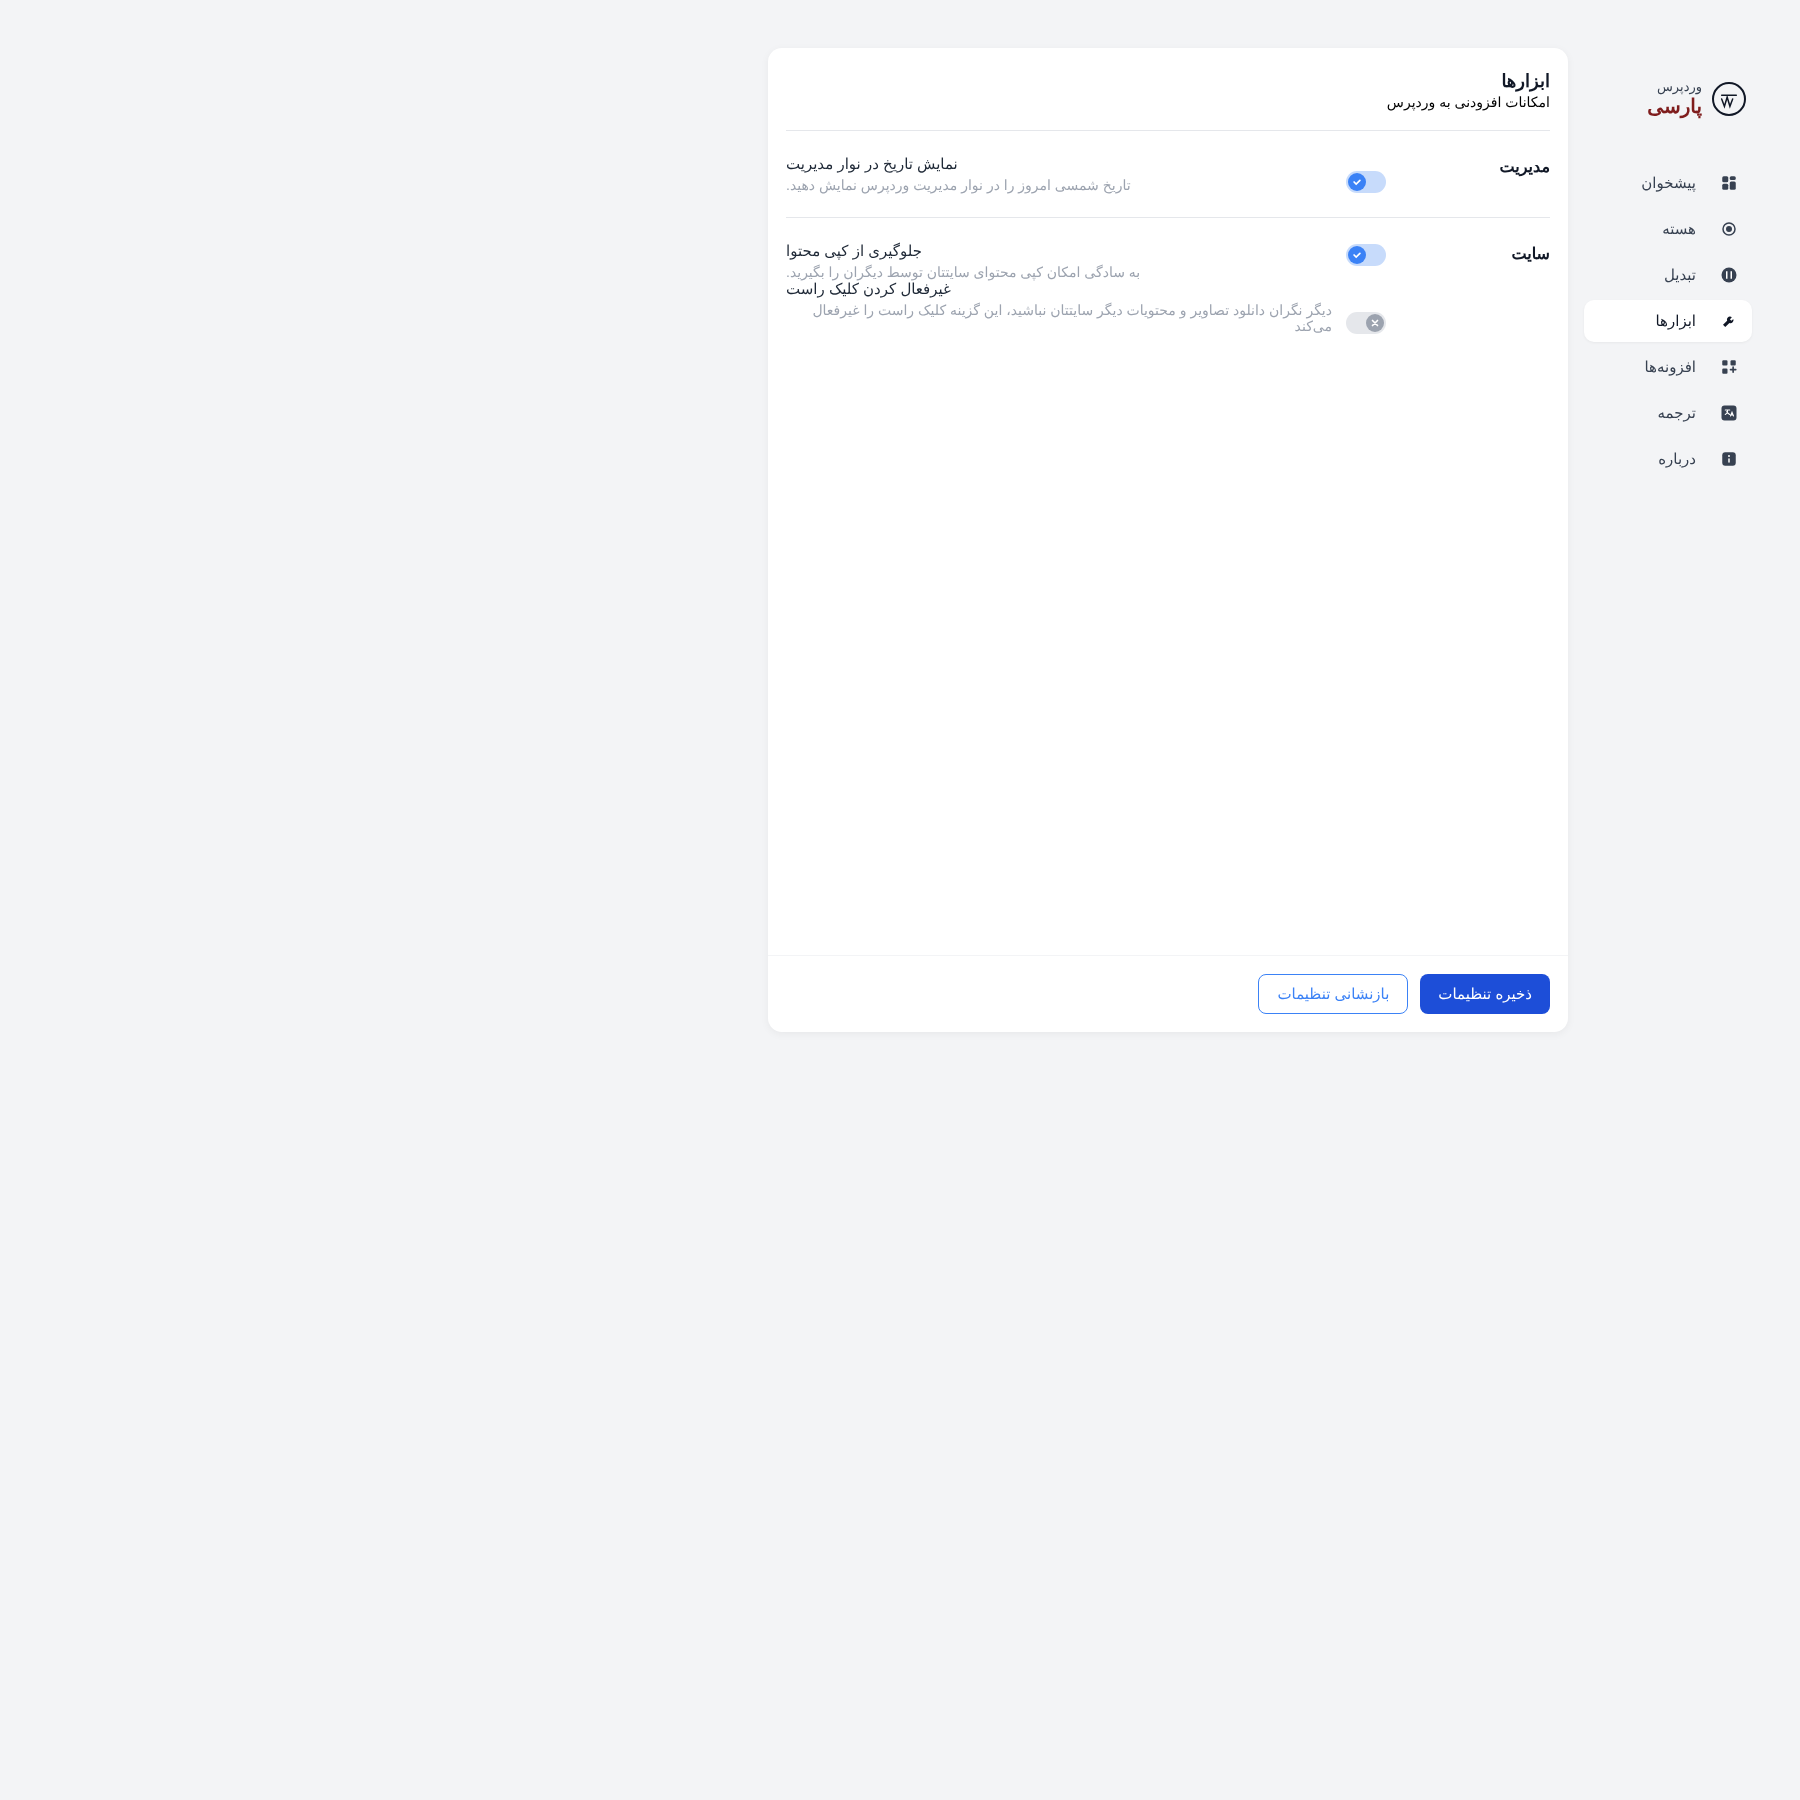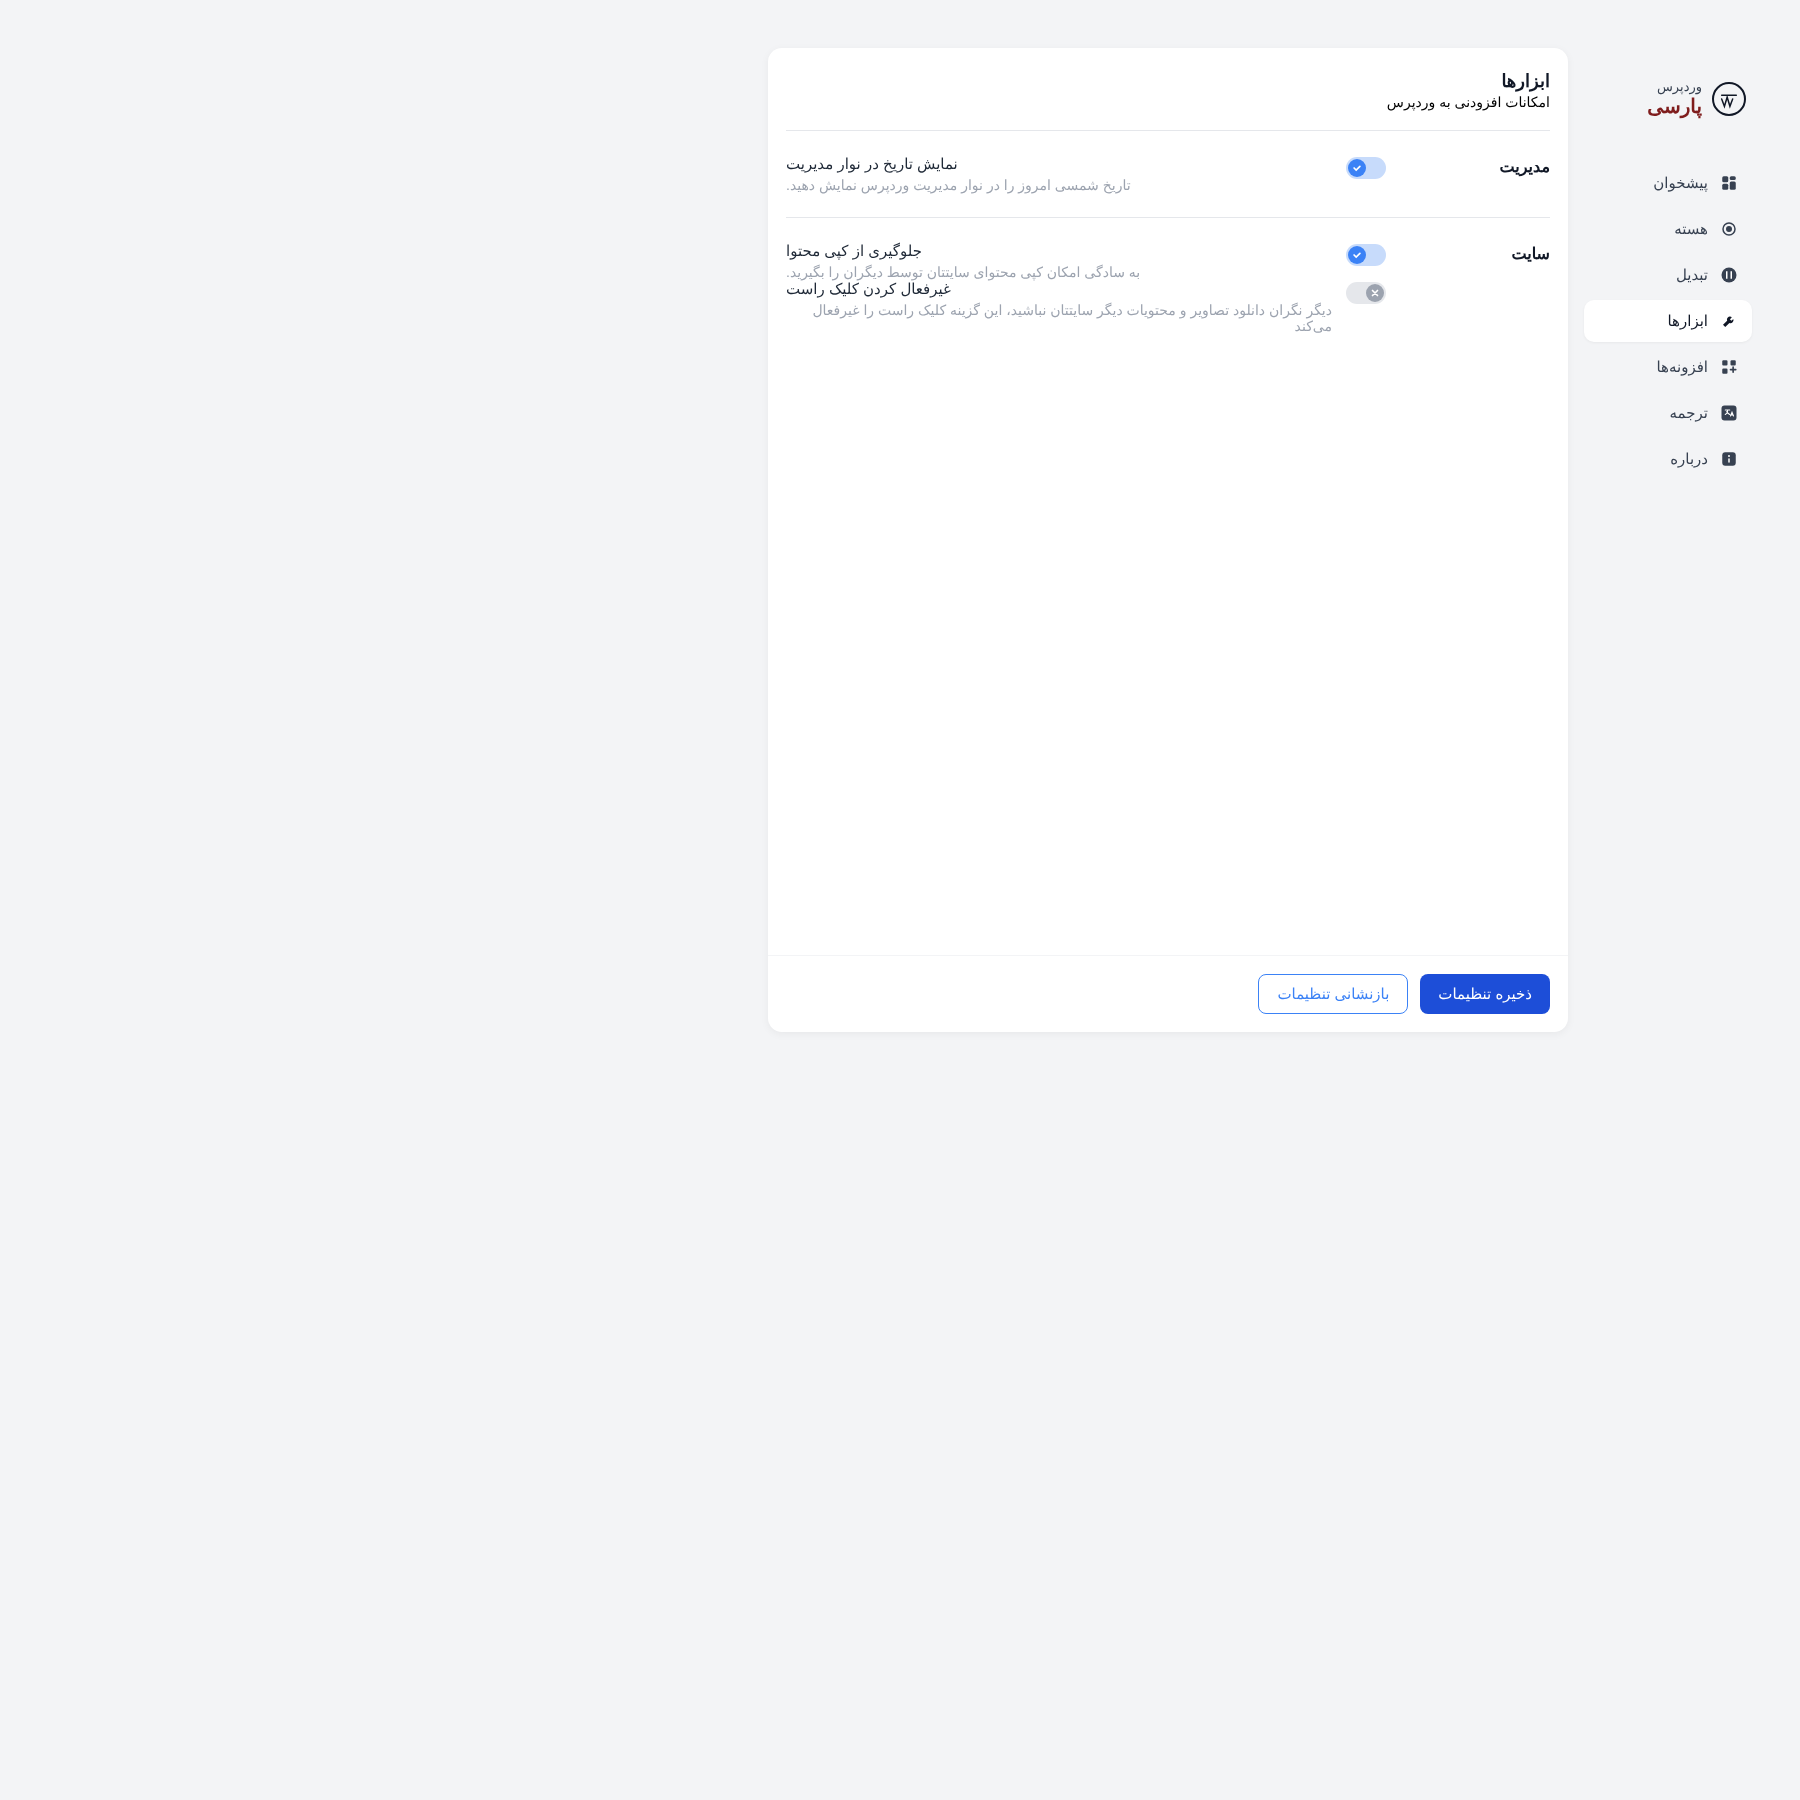--- a/index.html
+++ b/index.html
@@ -41,21 +41,21 @@
   flex-shrink: 0;
 }
 .brand-logo svg { width: 22px; height: 22px; }
 .brand-text { display: flex; flex-direction: column; line-height: 1.15; }
 .brand-top { font-size: 13px; color: #374151; }
 .brand-bottom { font-size: 20px; font-weight: 800; color: #7f1d1d; }
 .nav { list-style: none; }
 .nav li {
   display: flex;
   align-items: center;
-  gap: 12px;
+  gap: 24px;
   padding: 12px 14px;
   font-size: 15px;
   color: #374151;
   border-radius: 10px;
   cursor: pointer;
   margin-bottom: 4px;
 }
 .nav li.active {
   background: #fff;
   color: #111827;
@@ -99,21 +99,21 @@
   color: #111827;
   padding-top: 2px;
 }
 .section-body { flex: 1; }
 .setting-row {
   display: flex;
   align-items: flex-start;
   gap: 14px;
   margin-bottom: 0;
 }
-.setting-row:last-child { margin-bottom: 0; }
+.setting-row:last-child { margin-bottom: 0; align-items: flex-end; }
 .setting-title { font-size: 15px; color: #1f2937; font-weight: 500; direction: rtl; text-align: right; }
 .setting-desc { font-size: 14px; color: #9ca3af; margin-top: 4px; direction: rtl; text-align: right; }
 .toggle {
   width: 40px;
   height: 22px;
   border-radius: 11px;
   position: relative;
   cursor: pointer;
   flex-shrink: 0;
   margin-top: 2px;

